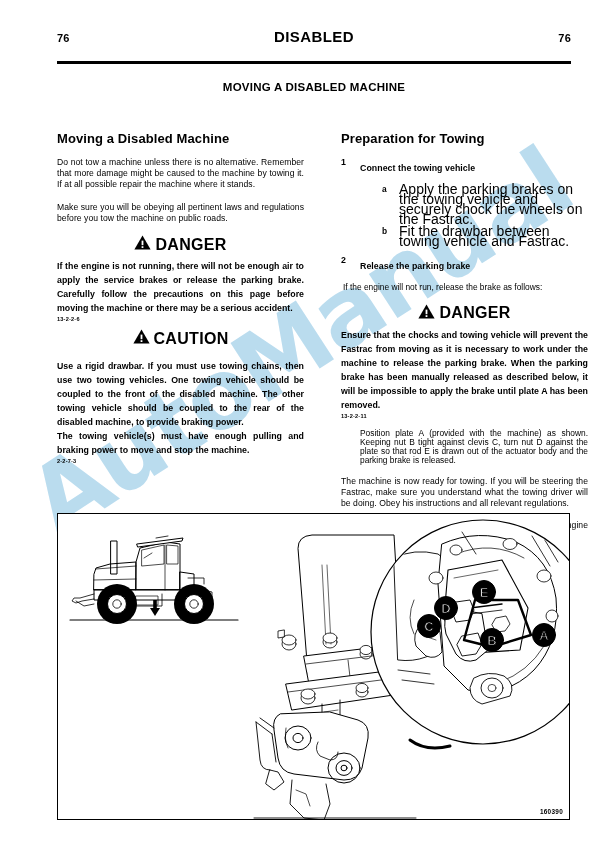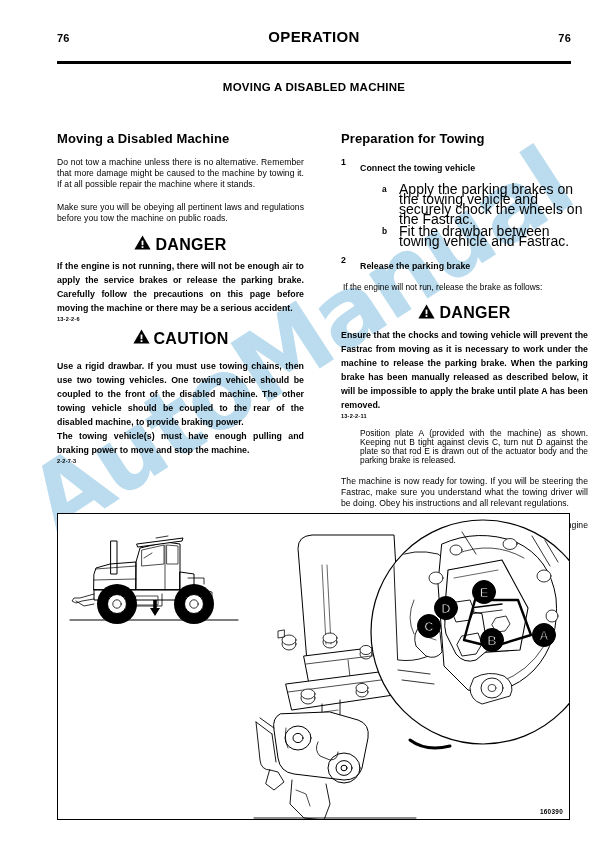--- a/index.html
+++ b/index.html
@@ -224,21 +224,21 @@
 <body>
 
 <div id="watermark">
   <div class="wm-text" style="color: rgb(174, 214, 236);">AutoManual</div>
 </div>
 
 <div id="page">
 
   <div id="header">
     <div class="pg left">76</div>
-    <div class="htitle">OPERATION</div>
+    <div class="htitle">DISABLED</div>
     <div class="pg right">76</div>
   </div>
   <div id="header-rule"></div>
   <div id="section-title">MOVING A DISABLED MACHINE</div>
 
   <div class="col" id="col-left">
 
     <h2 class="subhead">Moving a Disabled Machine</h2>
 
     <p class="body">Do not tow a machine unless there is no alternative. Remember that more damage might be caused to the machine by towing it. If at all possible repair the machine where it stands.</p>

